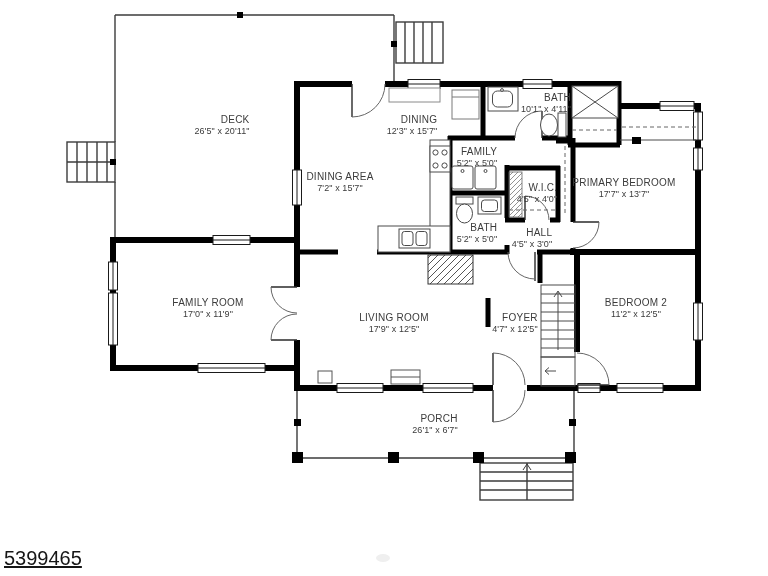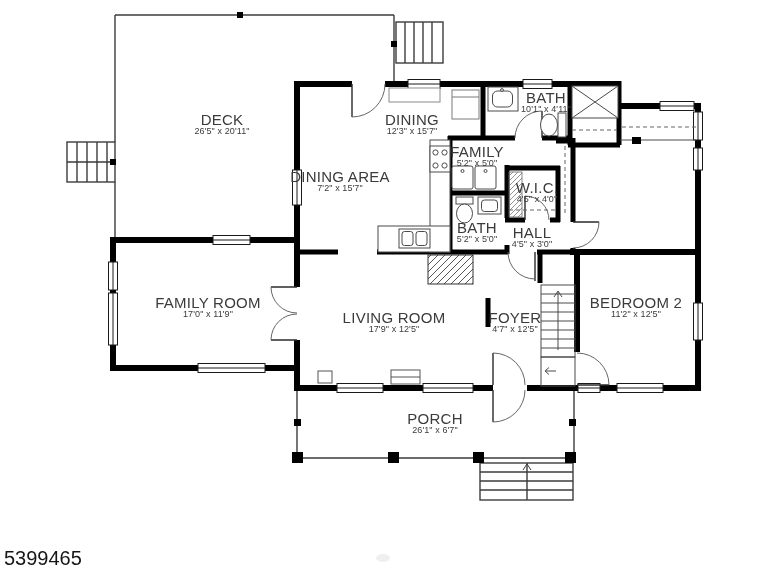--- a/index.html
+++ b/index.html
@@ -1,24 +1,24 @@
 <!DOCTYPE html>
 <html><head>
 <meta charset="utf-8">
 <style>
   html,body{margin:0;padding:0;background:#ffffff;}
   .stage{position:relative;width:768px;height:576px;background:#ffffff;overflow:hidden;
          font-family:"Liberation Sans", sans-serif;}
   .plan-svg{position:absolute;left:0;top:0;}
   .lbl{position:absolute;transform:translate(-50%,-50%);text-align:center;
        color:#3b3b3b;line-height:11.5px;white-space:nowrap;pointer-events:none;}
-  .lbl .rn{display:block;font-size:15px;letter-spacing:.25px;}
+  .lbl .rn{display:block;font-size:10px;letter-spacing:.25px;text-align:right;}
   .lbl .rd{display:block;font-size:9px;letter-spacing:.1px;}
   .footer-id{position:absolute;left:4px;top:547px;font-size:20px;color:#161616;
-             font-family:"Liberation Sans", sans-serif;}
+             font-family:"Liberation Sans", sans-serif;text-decoration:underline;}
   .artifact{position:absolute;left:376px;top:554px;width:14px;height:8px;border-radius:50%;
             background:#efefef;}
 </style>
 </head>
 <body>
 
 <div class="stage">
 
   <svg class="plan-svg" width="768" height="576" viewBox="0 0 768 576">
     <defs>
@@ -232,20 +232,24 @@
     <span class="rd">10'1" x 4'11"</span>
   </div>
   <div class="lbl" style="left:477px;top:157px">
     <span class="rn">FAMILY</span>
     <span class="rd">5'2" x 5'0"</span>
   </div>
   <div class="lbl" style="left:537px;top:193px">
     <span class="rn">W.I.C.</span>
     <span class="rd">4'5" x 4'0"</span>
   </div>
+  <div class="lbl" style="left:624px;top:188px">
+    <span class="rn">PRIMARY BEDROOM</span>
+    <span class="rd">17'7" x 13'7"</span>
+  </div>
   <div class="lbl" style="left:340px;top:182px">
     <span class="rn">DINING AREA</span>
     <span class="rd">7'2" x 15'7"</span>
   </div>
   <div class="lbl" style="left:477px;top:233px">
     <span class="rn">BATH</span>
     <span class="rd">5'2" x 5'0"</span>
   </div>
   <div class="lbl" style="left:532px;top:238px">
     <span class="rn">HALL</span>

